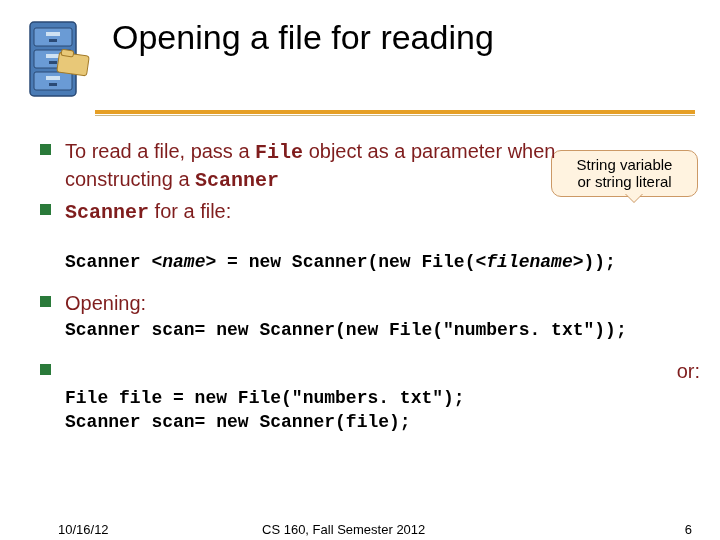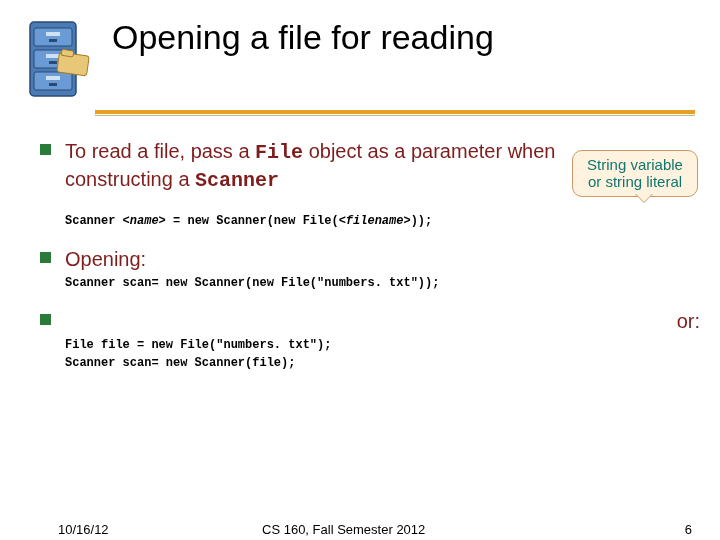--- a/index.html
+++ b/index.html
@@ -61,39 +61,39 @@
     color: #7f1d1d;
     line-height: 1.3;
   }
   .mono {
     font-family: "Courier New", Courier, monospace;
     font-weight: bold;
   }
   .code-line {
     font-family: "Courier New", Courier, monospace;
     font-weight: bold;
-    font-size: 12px;
+    font-size: 18px;
     margin-left: 25px;
     margin-bottom: 18px;
     white-space: pre;
   }
   .em-ital {
     font-style: italic;
   }
   .callout {
     position: absolute;
     right: 22px;
     top: 150px;
-    width: 126px;
+    width: 147px;
     background: #fff3e0;
     border: 1px solid #c96;
     border-radius: 10px;
     padding: 5px 8px;
     font-size: 15px;
-    color: #0f766e;
+    color: #000000;
     text-align: center;
     line-height: 1.15;
   }
   .callout::after {
     content: "";
     position: absolute;
     left: 50%;
     bottom: -16px;
     border: 9px solid transparent;
     border-top-color: #c96;
@@ -154,20 +154,26 @@
 
 <div class="content">
 
   <div class="bullet-row">
     <div class="bullet"></div>
     <div class="bullet-text" style="width:540px;">
       <span>To read a file, pass a </span><span class="mono">File</span><span> object as a parameter when constructing a </span><span class="mono">Scanner</span>
     </div>
   </div>
 
+  <div class="bullet-row">
+    <div class="bullet"></div>
+    <div class="bullet-text">
+      <span class="mono">Scanner</span><span> for a file:</span>
+    </div>
+  </div>
 
   <div class="code-line" style="margin-top:6px;">
 <span>Scanner </span><span class="em-ital">&lt;name&gt;</span><span> = new Scanner(new File(</span><span class="em-ital">&lt;filename&gt;</span><span>));</span></div>
 
   <div class="bullet-row" style="margin-top:8px;">
     <div class="bullet"></div>
     <div class="bullet-text">Opening:</div>
   </div>
 
   <div class="code-line">Scanner scan= new Scanner(new File("numbers. txt"));</div>

